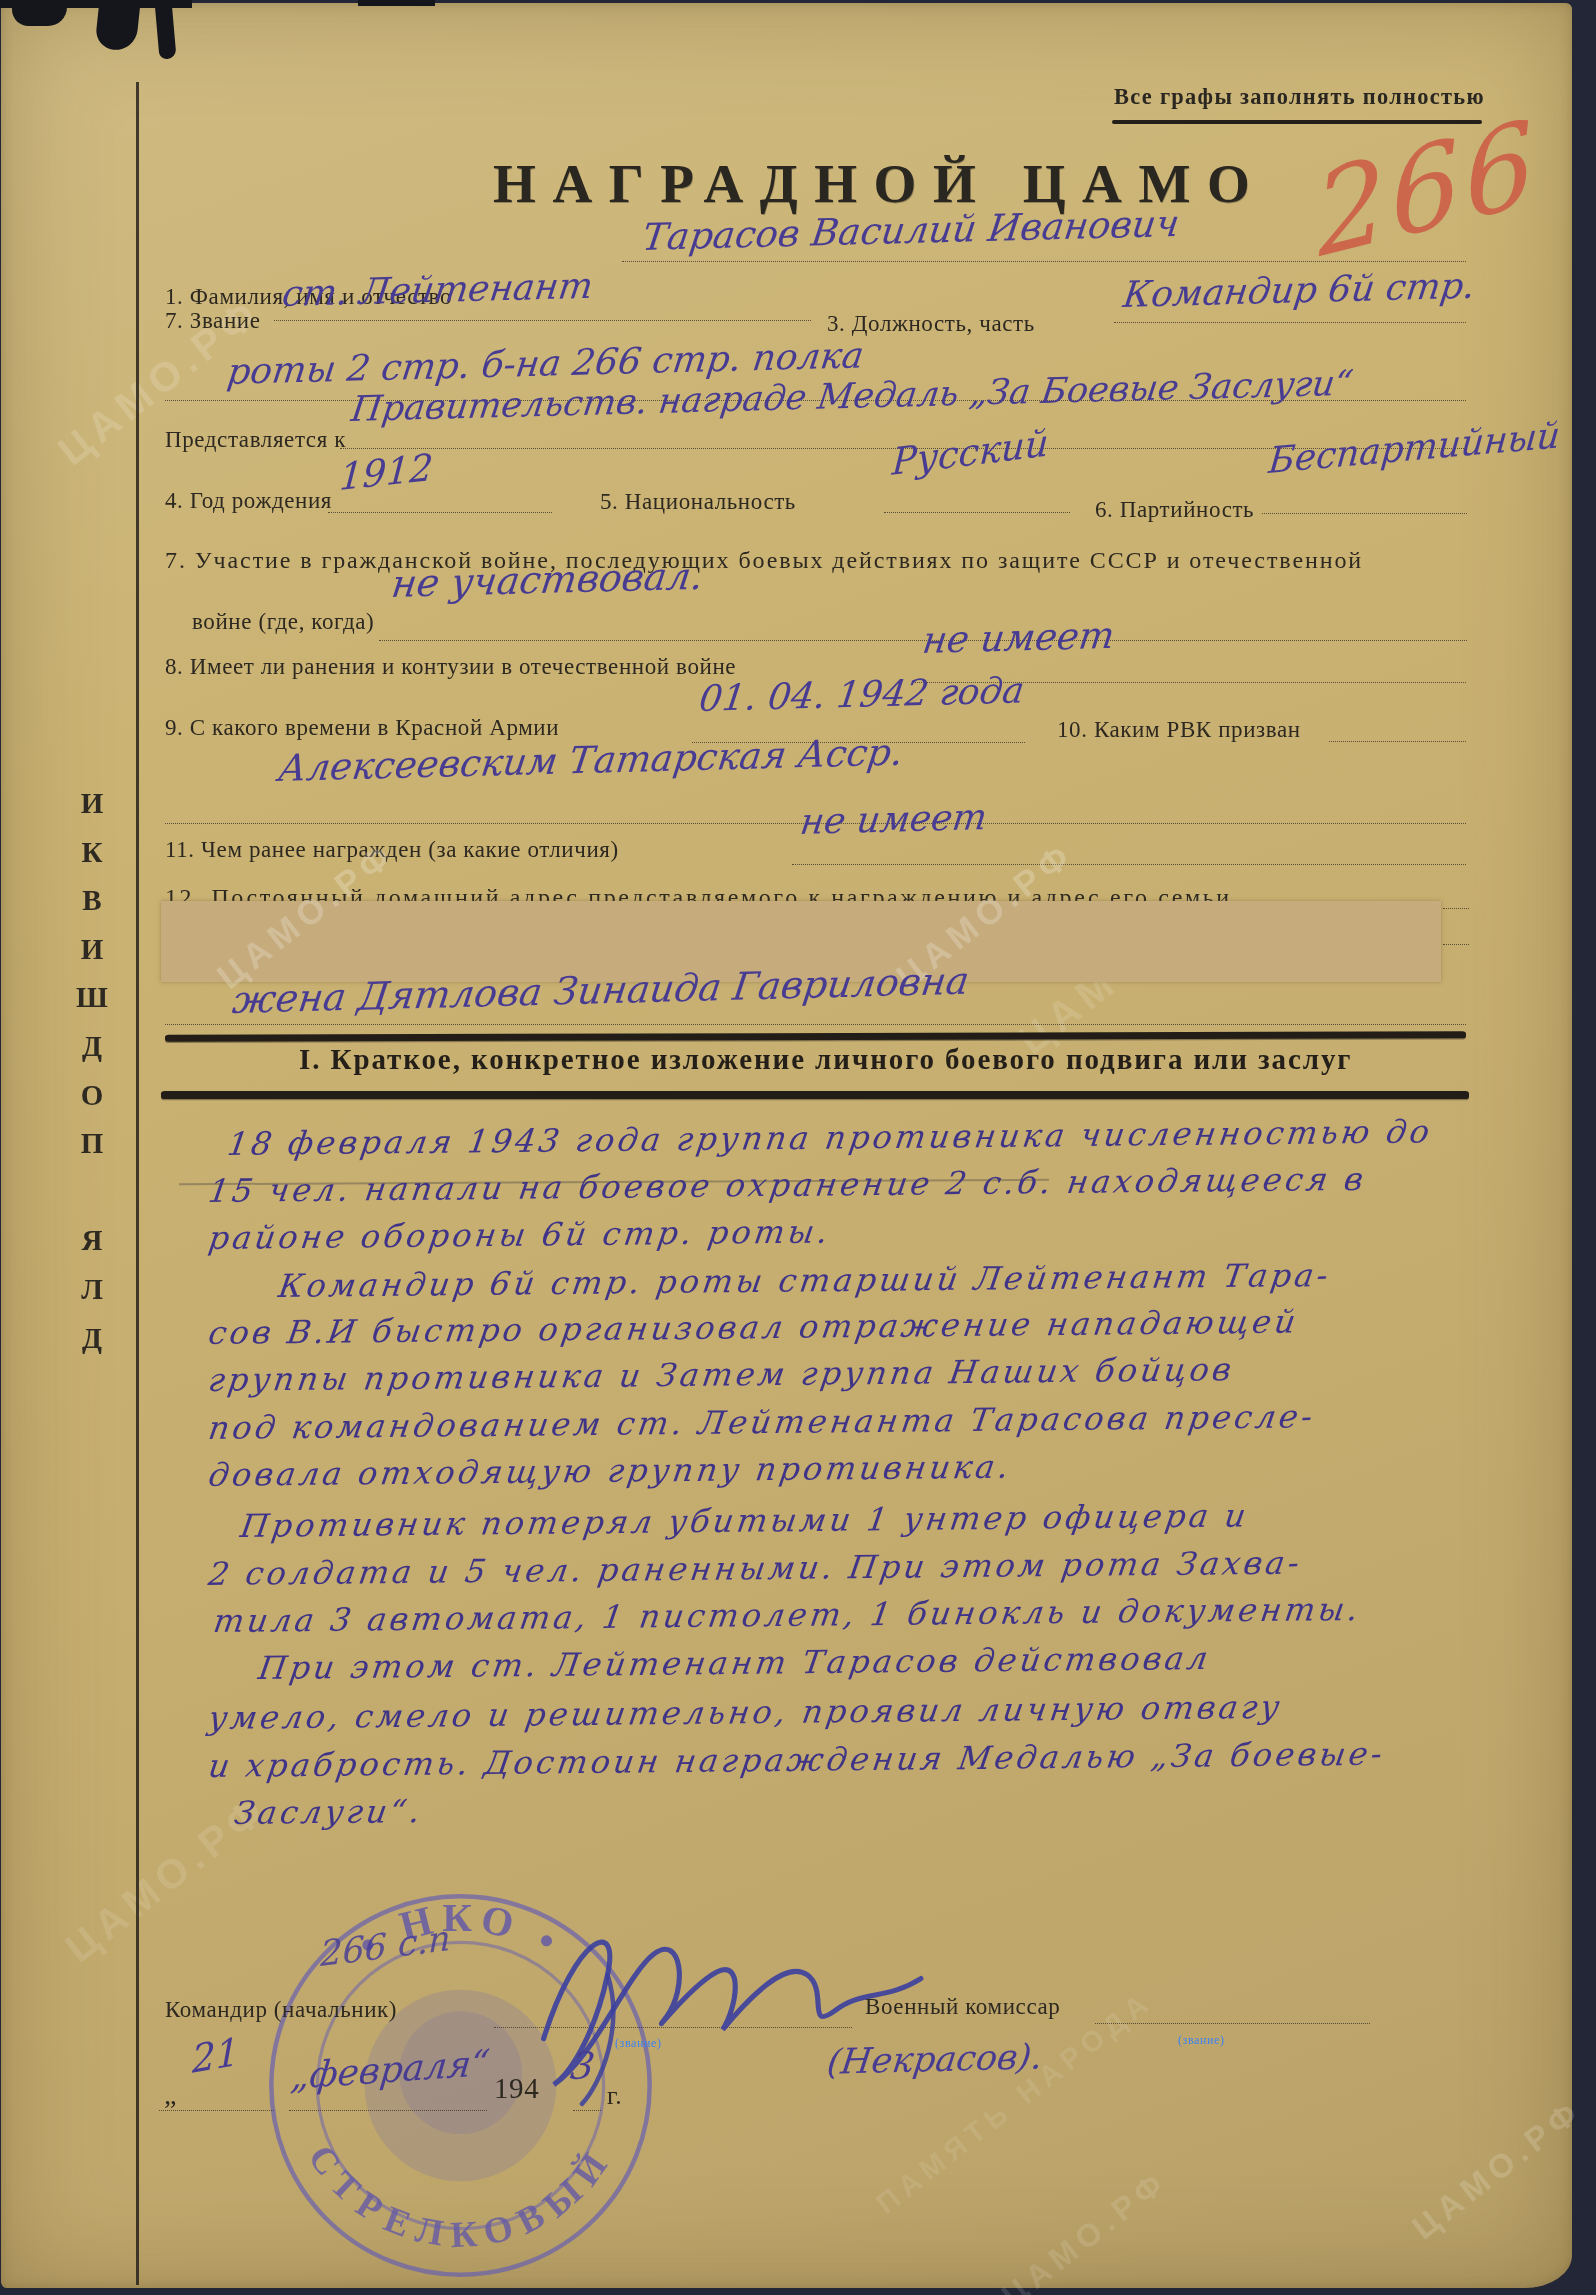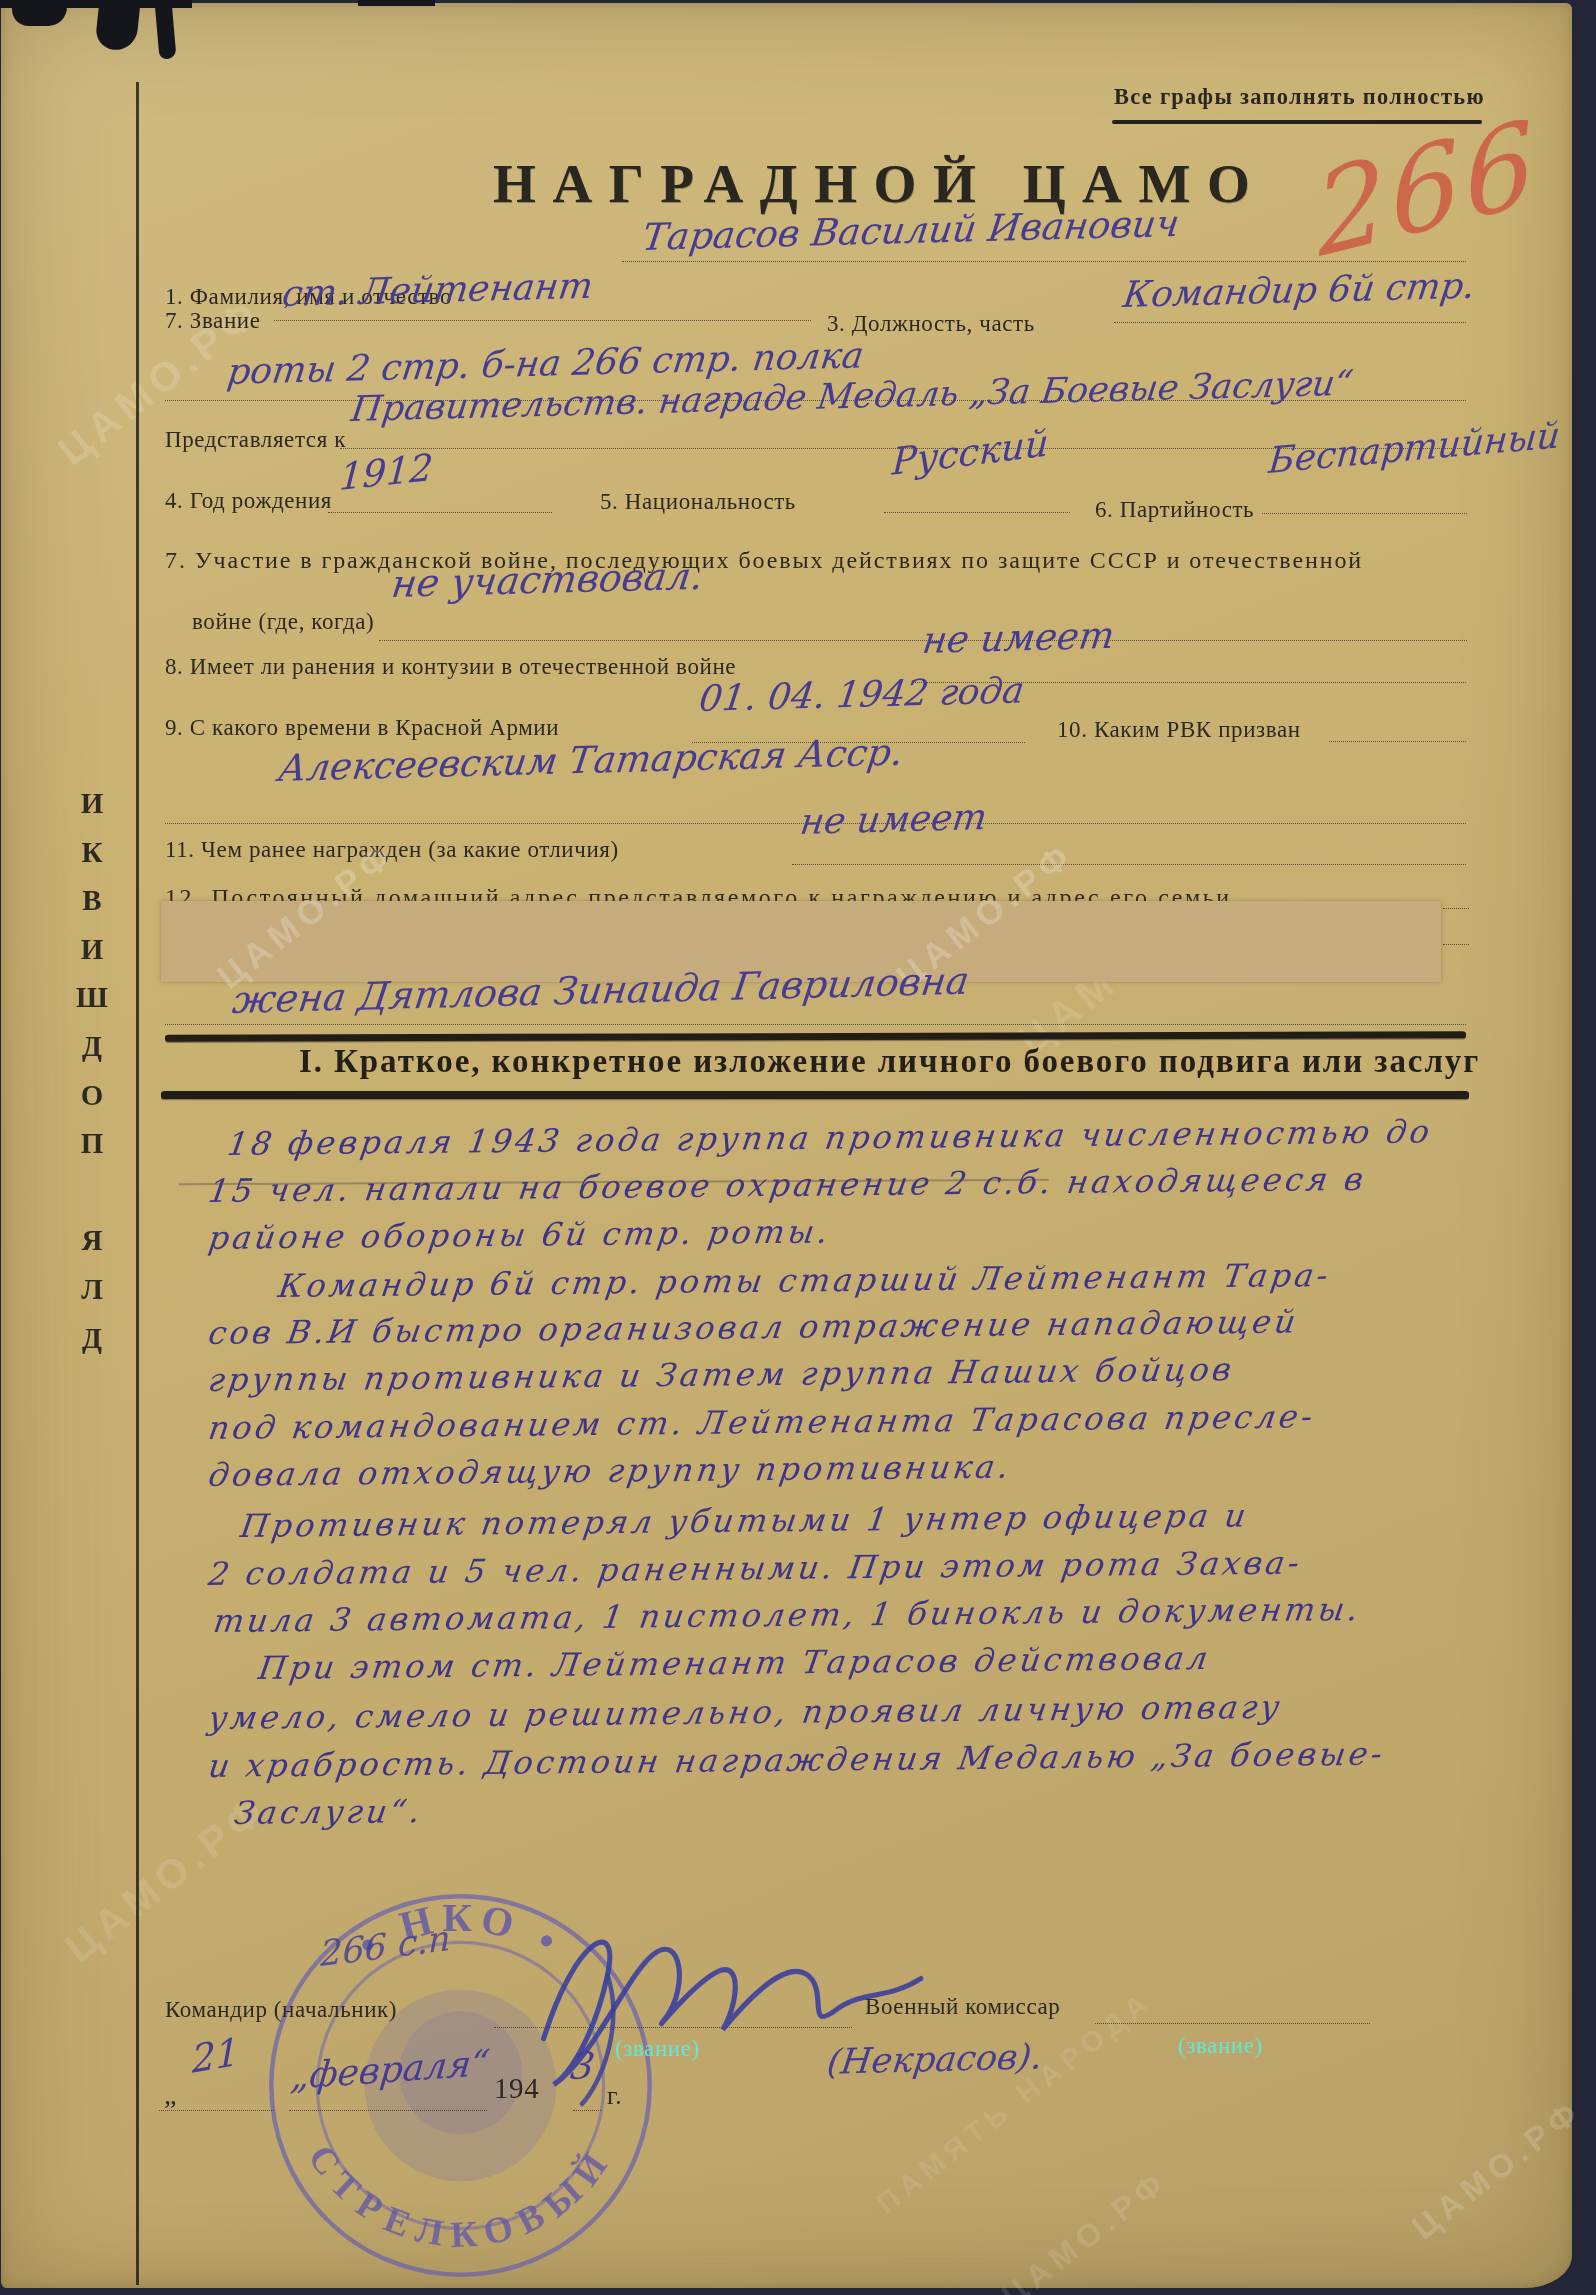--- a/index.html
+++ b/index.html
@@ -8,21 +8,21 @@
     background:#232636;
     font-family:"Liberation Serif",serif;
   }
   .paper{
     position:absolute;left:1.3px;top:2.6px;width:1571px;height:2285px;
     background:linear-gradient(160deg,#cfba82 0%,#cab373 28%,#c6ae70 55%,#bfa76c 82%,#b7a067 100%);
     border-radius:2.6px 6.4px 47px 6.4px / 2.6px 6.4px 33px 6.4px;
     box-shadow:inset 0 0 102px rgba(96,78,36,.35), inset 0 0 11.5px rgba(70,56,24,.25);
   }
   .lbl{position:absolute;color:#2d2820;font-size:23px;white-space:nowrap;letter-spacing:0.6px;}
-  .lbl.small{font-size:23px;color:#5eead4;}
+  .lbl.small{font-size:12px;color:#3b82f6;}
   .hw{
     position:absolute;font-family:"DejaVu Serif",serif;font-style:italic;
     color:#473c92;white-space:nowrap;font-size:33px;
     transform:rotate(-1.5deg) skewX(-9deg);transform-origin:left bottom;
   }
   .bodyline{
     position:absolute;font-family:"DejaVu Serif",serif;font-style:italic;
     color:#3f3487;font-size:32px;white-space:nowrap;letter-spacing:3.2px;
     transform:skewX(-9deg) rotate(-0.6deg);transform-origin:left bottom;
   }
@@ -49,21 +49,21 @@
     position:absolute;left:1313px;top:122px;font-family:"DejaVu Serif",serif;font-style:italic;
     font-size:114px;color:rgba(205,92,70,.88);transform:rotate(-14deg) skewX(-10deg);letter-spacing:3.8px;
   }
   .vline{position:absolute;left:136px;top:82px;width:2.6px;height:2203px;background:rgba(40,34,26,.85);}
   .vmargin{
     position:absolute;left:75px;top:787px;height:627px;
     writing-mode:vertical-rl;text-orientation:upright;
     font-size:29px;font-weight:bold;color:#2e2a22;letter-spacing:16.6px;white-space:nowrap;
   }
   .sechead{
-    position:absolute;left:299px;top:1043px;font-size:33px;font-weight:bold;
+    position:absolute;left:299px;top:1043px;font-size:29px;font-weight:bold;
     color:#241f18;letter-spacing:1.9px;white-space:nowrap;
   }
   .pencil{position:absolute;height:0;border-bottom:2.6px solid rgba(90,84,70,.45);}
   .stamp-hw{position:absolute;font-family:"DejaVu Serif",serif;font-style:italic;
     color:rgba(72,62,150,.85);font-size:35px;transform:rotate(-7deg) skewX(-8deg);white-space:nowrap;}
   svg{position:absolute;}
 </style>
 </head>
 <body>
 

